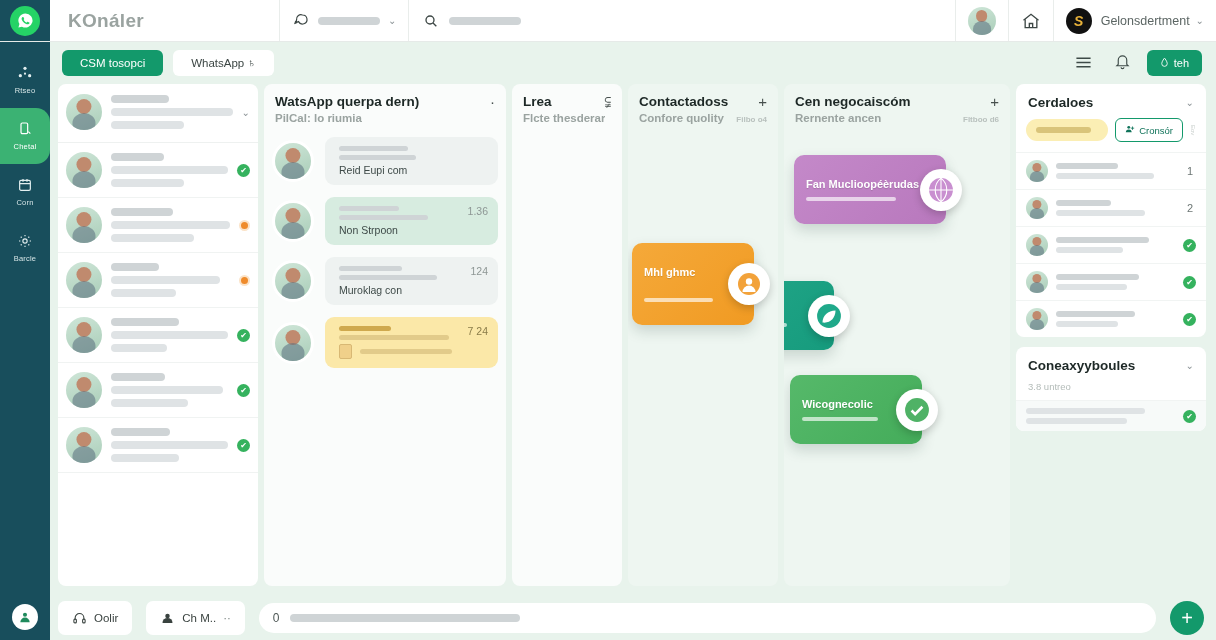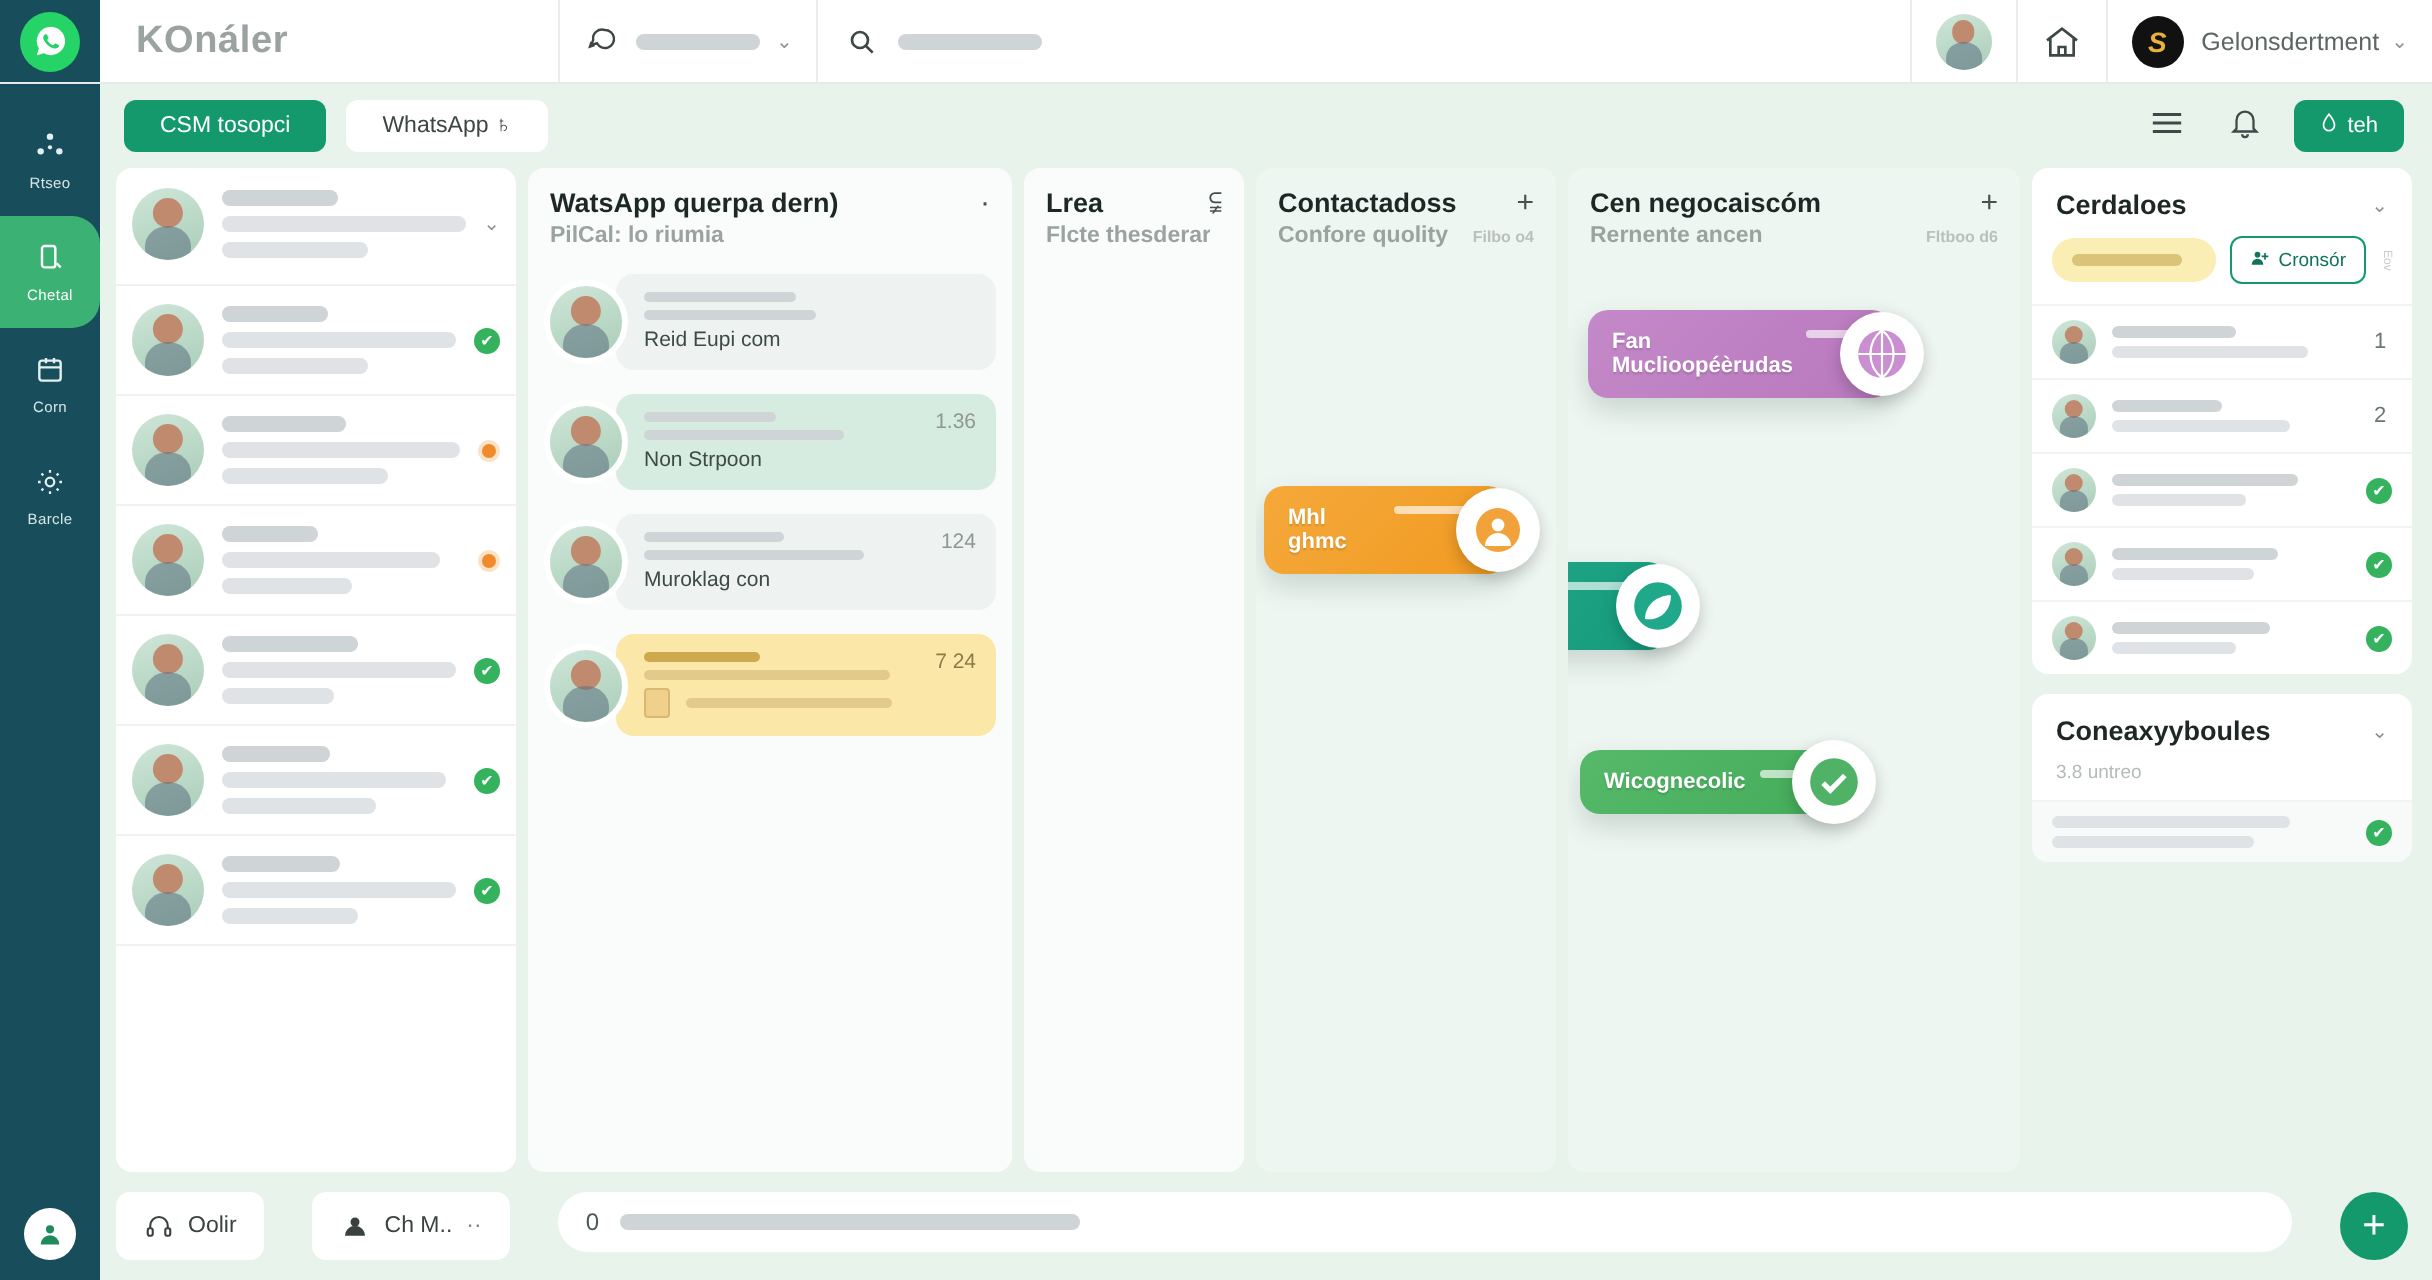--- a/index.html
+++ b/index.html
@@ -139,43 +139,43 @@
   .ktitle { font-size: 13.5px; color: #1d2826; font-weight: bold; white-space: nowrap;
             overflow: hidden; text-overflow: ellipsis; }
   .kplus { color: #47504e; font-size: 15px; line-height: 1; }
   .t2 { display: flex; align-items: baseline; justify-content: space-between; gap: 6px; margin-top: 3px; font-weight: bold; }
   .ksub { font-size: 11.5px; color: #9aa3a0; white-space: nowrap; overflow: hidden; text-overflow: ellipsis; }
   .kcount { font-size: 8px; color: #b9c1be; white-space: nowrap; }
   .kbody { flex: 1; padding: 4px 8px 8px; min-height: 0; position: relative; }
 
   
   .ccard {
-    display: flex; align-items: center; gap: 0; margin-bottom: 12px; position: relative;
+    display: flex; align-items: center; gap: 17px; margin-bottom: 12px; position: relative;
   }
   .ccard .ava { width: 42px; height: 42px; z-index: 2; border: 3px solid #fff; border-radius: 14px; }
   .ccard .ava.rnd { border-radius: 50%; }
   .bub {
     flex: 1; margin-left: -6px; border-radius: 9px; padding: 9px 10px 9px 14px;
     position: relative; min-width: 0;
   }
   .bub .lbl { font-size: 10.5px; color: #3e4a48; margin-top: 4px; }
   .bub .tm { position: absolute; right: 10px; top: 8px; font-size: 10.5px; color: #8e9795; margin-left: 40px; }
   .bub-gray { background: #eef2f1; }
   .bub-green { background: #d7ece0; }
   .bub-yellow { background: #fbe8a8; }
   .bub-yellow .tm { color: #8a7c49; }
   .fileico {
     width: 13px; height: 15px; background: #f0d08a; border: 1px solid #d8b874;
     border-radius: 2px; display: inline-block; vertical-align: middle; margin-right: 5px;
   }
 
   
   .float {
-    position: absolute; border-radius: 10px; padding: 10px 12px; color: #fff;
-    box-shadow: 0 6px 14px rgba(30,60,50,.18); display: flex; flex-direction: row; gap: 7px;
+    position: absolute; border-radius: 10px; padding: 23px 12px; color: #fff;
+    box-shadow: 0 6px 14px rgba(30,60,50,.18); display: flex; flex-direction: column; gap: 7px;
   }
   .float .ftxt { font-size: 11px; font-weight: bold; text-shadow: 0 1px 1px rgba(0,0,0,.15); }
   .float .fbar { height: 4px; border-radius: 3px; background: rgba(255,255,255,.65); width: 70%; }
   .fcircle {
     position: absolute; right: -16px; top: 50%; transform: translateY(-50%);
     width: 42px; height: 42px; border-radius: 50%; background: #fff;
     display: flex; align-items: center; justify-content: center; font-size: 22px;
     box-shadow: 0 3px 8px rgba(0,0,0,.2);
   }
   .f-purple { background: linear-gradient(135deg,#c489c9,#b878bd); }
@@ -201,21 +201,21 @@
   }
   .vtxt { font-size: 6px; color: #c6cdca; writing-mode: vertical-rl; }
   .rrow { display: flex; align-items: center; gap: 8px; padding: 7px 10px;
           border-top: 1px solid #f1f4f3; }
   .rrow .lines { flex: 1; display: flex; flex-direction: column; gap: 4px; }
   .av-22 { width: 22px; height: 22px; }
   .num { font-size: 11px; color: #6c7674; width: 12px; text-align: center; }
 
   
   .bottombar {
-    height: 44px; flex: 0 0 44px; display: flex; gap: 24px;
+    height: 44px; flex: 0 0 44px; display: flex; align-items: center; gap: 14px;
     padding: 0 12px 0 8px;
   }
   .pill {
     background: #fff; border-radius: 7px; height: 34px; display: flex; align-items: center;
     gap: 7px; padding: 0 14px; font-size: 11.5px; color: #39423f;
   }
   .composer {
     flex: 1; height: 30px; background: #fff; border-radius: 15px; display: flex;
     align-items: center; gap: 10px; padding: 0 14px;
   }

